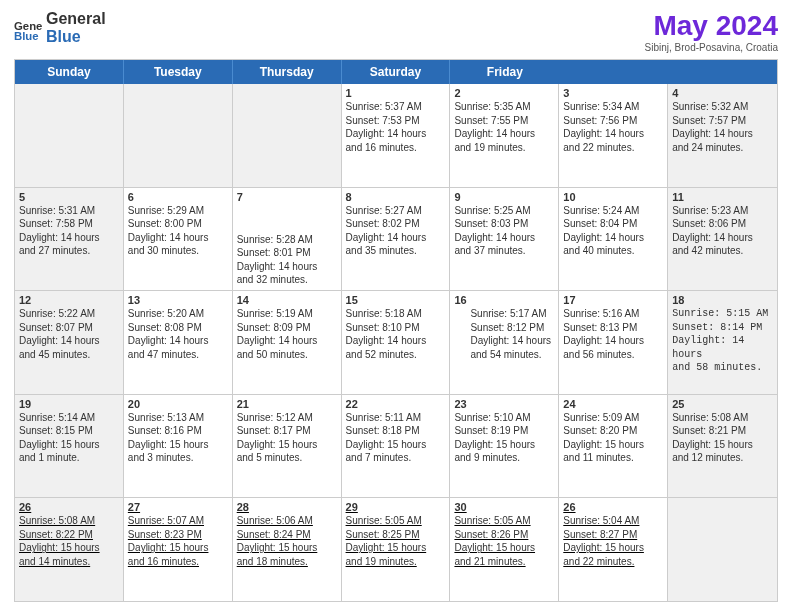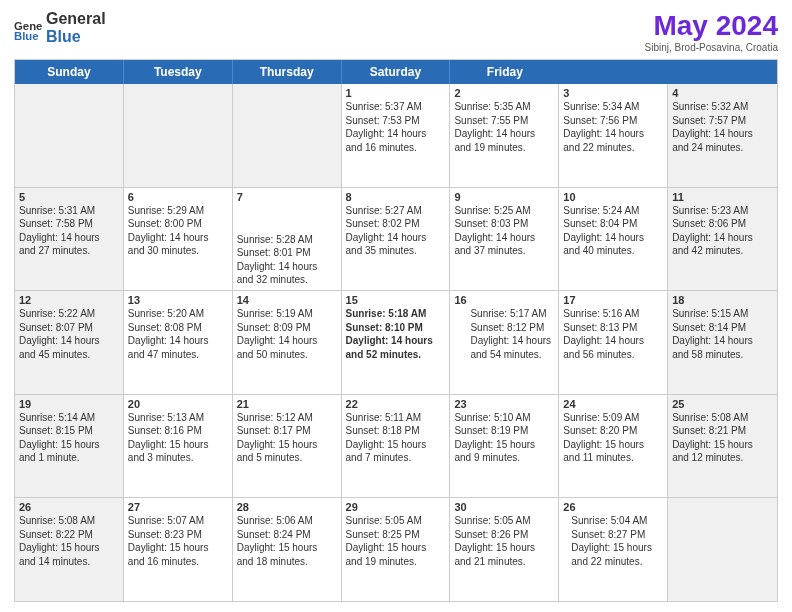--- a/index.html
+++ b/index.html
@@ -68,21 +68,21 @@
       flex: 1;
       display: flex;
       flex-direction: column;
     }
     .cal-row {
       flex: 1;
       display: grid;
       grid-template-columns: repeat(7, 1fr);
       border-bottom: 1px solid #ccc;
     }
-    .cal-row:last-child { border-bottom: none; }
+    .cal-row:last-child { border-bottom: none; text-decoration: underline; }
     .cal-cell {
       border-right: 1px solid #ccc;
       padding: 3px 4px;
       font-size: 9.5px;
       color: #333;
       vertical-align: top;
       min-height: 0;
     }
     .cal-cell:last-child { border-right: none; }
     .cal-cell.empty { background: #f8f8f8; }
@@ -230,42 +230,42 @@
           </div>
           <div class="cal-cell">
             <div class="day-num">14</div>
             <div class="cell-text" style="white-space: pre-line;">Sunrise: 5:19 AM
 Sunset: 8:09 PM
 Daylight: 14 hours
 and 50 minutes.</div>
           </div>
           <div class="cal-cell">
             <div class="day-num">15</div>
-            <div class="cell-text" style="white-space: pre-line; font-weight: bold;">Sunrise: 5:18 AM
+            <div class="cell-text" style="white-space: pre-line;">Sunrise: 5:18 AM
 Sunset: 8:10 PM
 Daylight: 14 hours
 and 52 minutes.</div>
           </div>
           <div class="cal-cell">
             <div class="day-num">16</div>
             <div class="cell-text" style="white-space: pre-line; margin-left: 16px;">Sunrise: 5:17 AM
 Sunset: 8:12 PM
 Daylight: 14 hours
 and 54 minutes.</div>
           </div>
           <div class="cal-cell">
             <div class="day-num">17</div>
             <div class="cell-text" style="white-space: pre-line;">Sunrise: 5:16 AM
 Sunset: 8:13 PM
 Daylight: 14 hours
 and 56 minutes.</div>
           </div>
           <div class="cal-cell shaded">
             <div class="day-num">18</div>
-            <div class="cell-text" style="white-space: pre-line;">Sunrise: 5:15 AM
+            <div class="cell-text" style="white-space: pre-line; font-family: Liberation Mono, monospace;">Sunrise: 5:15 AM
 Sunset: 8:14 PM
 Daylight: 14 hours
 and 58 minutes.</div>
           </div>
         </div>
         <div class="cal-row">
           <div class="cal-cell shaded">
             <div class="day-num">19</div>
             <div class="cell-text" style="white-space: pre-line;">Sunrise: 5:14 AM
 Sunset: 8:15 PM
@@ -346,21 +346,21 @@
           </div>
           <div class="cal-cell">
             <div class="day-num">30</div>
             <div class="cell-text" style="white-space: pre-line;">Sunrise: 5:05 AM
 Sunset: 8:26 PM
 Daylight: 15 hours
 and 21 minutes.</div>
           </div>
           <div class="cal-cell">
             <div class="day-num">26</div>
-            <div class="cell-text" style="white-space: pre-line; margin-left: 8px;">Sunrise: 5:04 AM
+            <div class="cell-text" style="white-space: pre-line;">Sunrise: 5:04 AM
 Sunset: 8:27 PM
 Daylight: 15 hours
 and 22 minutes.</div>
           </div>
           <div class="cal-cell shaded empty"></div>
         </div>
       </div>
   </div>
 </div>
 

